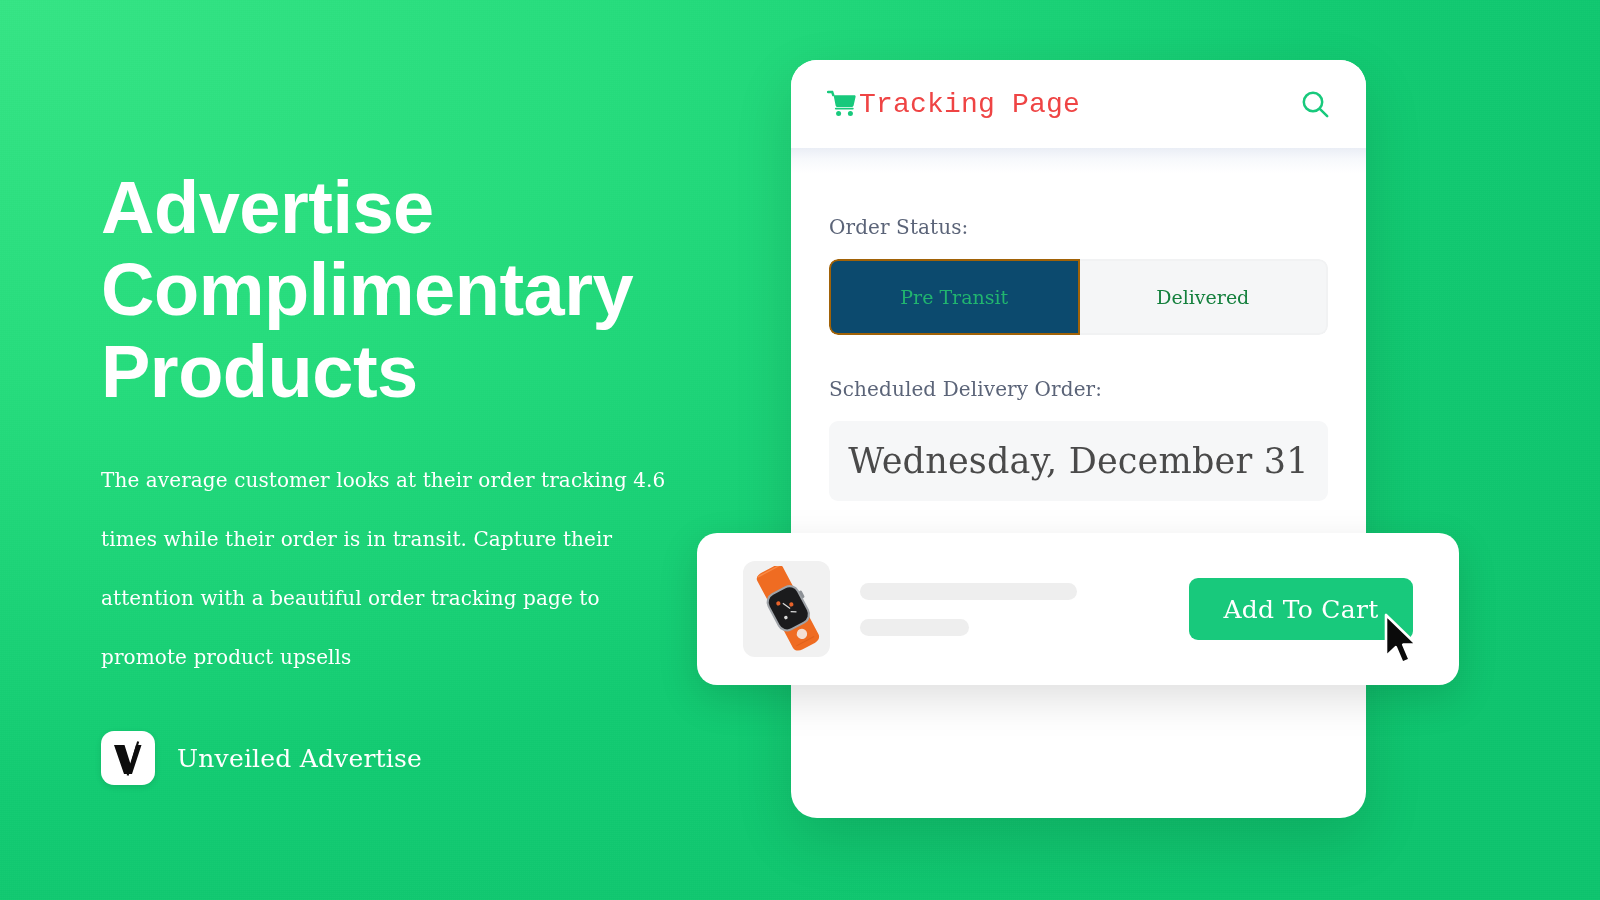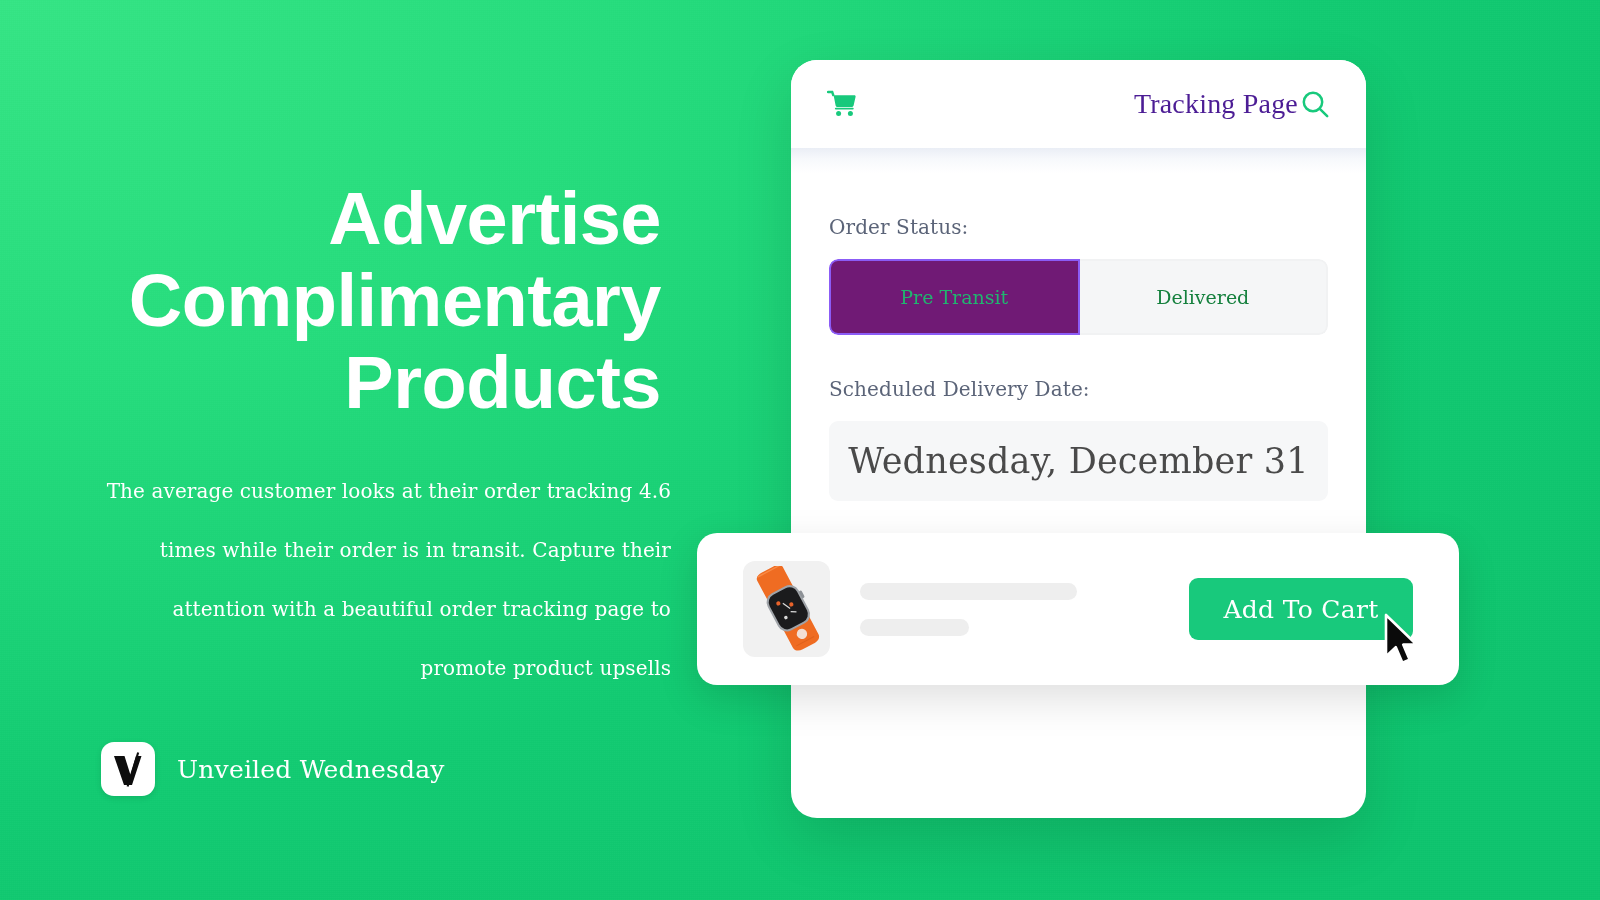--- a/index.html
+++ b/index.html
@@ -33,24 +33,23 @@
     background-image:
       repeating-linear-gradient(0deg, rgba(255,255,255,.055) 0 1px, rgba(0,0,0,.03) 1px 2px),
       repeating-linear-gradient(90deg, rgba(255,255,255,.05) 0 1px, rgba(0,0,0,.028) 1px 2px);
     pointer-events:none;
   }
 
   
   .left-col {
     position: absolute;
     left: 101px;
-    top: 178px;
+    top: 167px;
     width: 620px;
     z-index: 5;
-    text-align: right;
   }
 
   .headline {
     color: #ffffff;
     font-size: 74px;
     line-height: 82px;
     font-weight: 700;
     letter-spacing: -0.5px;
     width: 560px;
   }
@@ -105,24 +104,24 @@
     height: 88px;
     background: #ffffff;
     display: flex;
     align-items: center;
     padding: 0 34px;
     position: relative;
     z-index: 3;
   }
   .phone-title {
     flex: 1;
-    text-align: right;
-    font-family: Liberation Serif, serif;
+    text-align: left;
+    font-family: Liberation Mono, monospace;
     font-size: 28px;
-    color: #4c1d95;
+    color: #ef4444;
     letter-spacing: .2px;
   }
   .hdr-icon { width: 34px; height: 34px; display:flex; align-items:center; justify-content:center; flex:0 0 auto; }
 
   .header-shadow {
     height: 26px;
     margin-top: -1px;
     background: linear-gradient(180deg, #e9edf5 0%, rgba(240,243,249,.55) 45%, rgba(255,255,255,0) 100%);
   }
 
@@ -145,22 +144,22 @@
     border-radius: 9px;
     overflow: hidden;
   }
   .seg {
     flex: 1;
     display: flex; align-items: center; justify-content: center;
     font-family: "DejaVu Serif", serif;
     font-size: 19px;
   }
   .seg.active {
-    background: #701a75;
-    border: 2px solid #8b5cf6;
+    background: #0c4a6e;
+    border: 2px solid #a16207;
     color: #21b56f;
     margin-left: -2px;
   }
   .seg.active:first-child {
     margin-left: 0;
     border-top-left-radius: 9px;
     border-bottom-left-radius: 9px;
   }
   .seg.inactive {
     background: #f5f6f7;
@@ -274,21 +273,21 @@
 
     <p class="subcopy">The average customer looks at their order tracking 4.6 times while their order is in transit. Capture their attention with a beautiful order tracking page to promote product upsells</p>
 
     <div class="brand-row">
       <div class="brand-logo">
         <svg width="34" height="36" viewBox="0 0 34 36" aria-hidden="true">
           <path d="M3 5 L13.5 5 L19.5 24 L25 5 L30.5 5 L21 34 L13 34 Z" fill="#0d0d0d"></path>
           <path d="M27.2 1.5 L16.6 35.5" stroke="#0d0d0d" stroke-width="2.1" fill="none"></path>
         </svg>
       </div>
-      <div class="brand-name">Unveiled Wednesday</div>
+      <div class="brand-name">Unveiled Advertise</div>
     </div>
   </div>
 
   <div class="phone">
 
     <div class="phone-header">
       <div class="hdr-icon">
         <svg width="30" height="28" viewBox="0 0 30 28" aria-hidden="true">
           <path d="M1 2 L5.2 2 L6.2 5" stroke="#18c97c" stroke-width="2.4" fill="none" stroke-linecap="round"></path>
           <path d="M6.6 5.2 L27.4 5.2 C28.3 5.2 28.8 5.9 28.6 6.8 L26.6 15.4 C26.4 16.3 25.6 16.9 24.7 16.9 L10.4 16.9 C9.5 16.9 8.8 16.3 8.6 15.4 L6.6 5.2 Z" fill="#18c97c"></path>
@@ -312,21 +311,21 @@
 
     <div class="phone-body">
 
       <div class="field-label">Order Status:</div>
 
       <div class="segments">
         <div class="seg active">Pre Transit</div>
         <div class="seg inactive">Delivered</div>
       </div>
 
-      <div class="field-label date-label">Scheduled Delivery Date:</div>
+      <div class="field-label date-label">Scheduled Delivery Order:</div>
 
       <div class="date-box">Wednesday, December 31</div>
 
       <div class="overlap-gap"></div>
 
     </div>
   </div>
 
   <div class="upsell">
 

